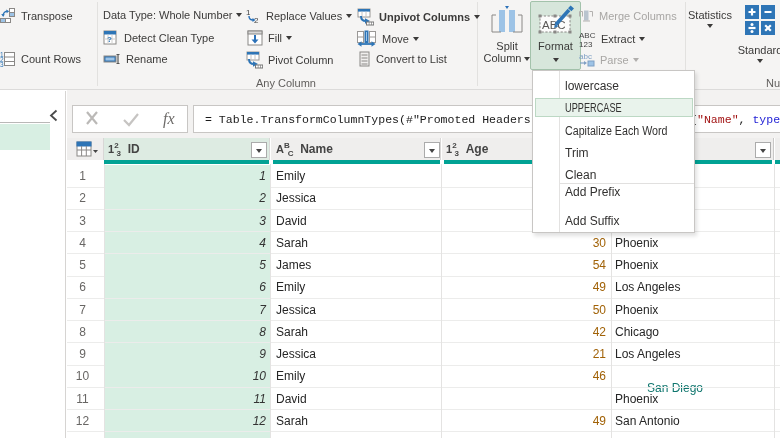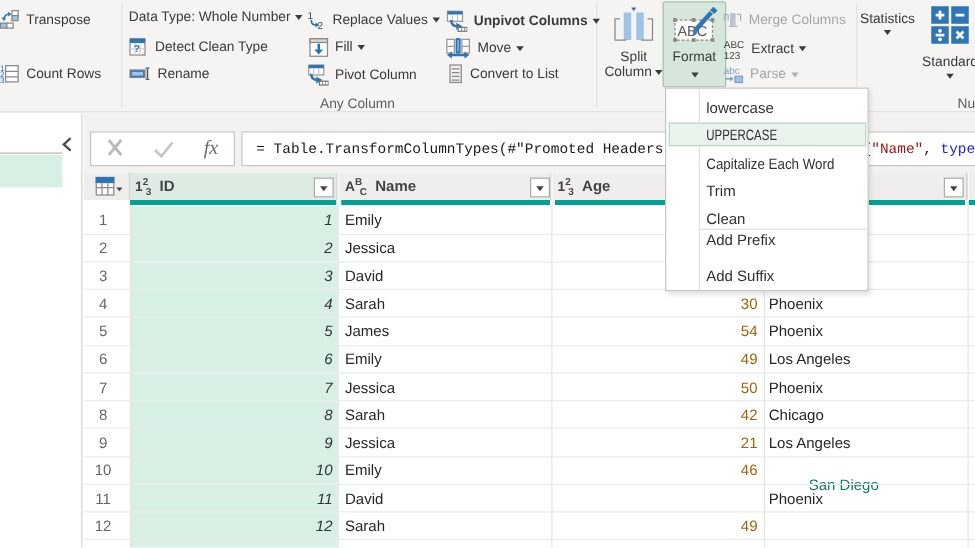--- a/index.html
+++ b/index.html
@@ -316,20 +316,21 @@
     <div class="gridline-h" style="top:248.75px;"></div>
     <div class="cell rownum" style="left:0;top:249.5px;line-height:22px;">11</div>
     <div class="cell idcell" style="left:37px;top:249.5px;width:166px;padding-right:4px;">11</div>
     <div class="cell" style="left:204px;top:249.5px;width:170px;padding-left:5px;color:#262626;">David</div>
     <div class="cell" style="left:545px;top:249.5px;width:162px;padding-left:3px;color:#262626;">Phoenix</div>
     <div class="gridline-h" style="top:271px;"></div>
     <div class="cell rownum" style="left:0;top:271.75px;line-height:22px;">12</div>
     <div class="cell idcell" style="left:37px;top:271.75px;width:166px;padding-right:4px;">12</div>
     <div class="cell" style="left:204px;top:271.75px;width:170px;padding-left:5px;color:#262626;">Sarah</div>
     <div class="cell agecell" style="left:375px;top:271.75px;width:169px;padding-right:5px;">49</div>
+    <div class="cell" style="left:545px;top:271.75px;width:162px;padding-left:3px;color:#262626;">San Antonio</div>
     <div class="gridline-h" style="top:293.25px;"></div>
     <div class="cell rownum" style="left:0;top:294px;line-height:22px;">13</div>
     <div class="cell idcell" style="left:37px;top:294px;width:166px;padding-right:4px;">13</div>
     <div class="cell" style="left:204px;top:294px;width:170px;padding-left:5px;color:#262626;">Emily</div>
     <div class="cell agecell" style="left:375px;top:294px;width:169px;padding-right:5px;">31</div>
     <div class="cell" style="left:545px;top:294px;width:162px;padding-left:3px;color:#262626;">Phoenix</div>
     <div class="gridline-v" style="left:37px;height:274px;"></div>
     <div class="gridline-v" style="left:203px;height:274px;"></div>
     <div class="gridline-v" style="left:374px;height:274px;"></div>
     <div class="gridline-v" style="left:544px;height:274px;"></div>

